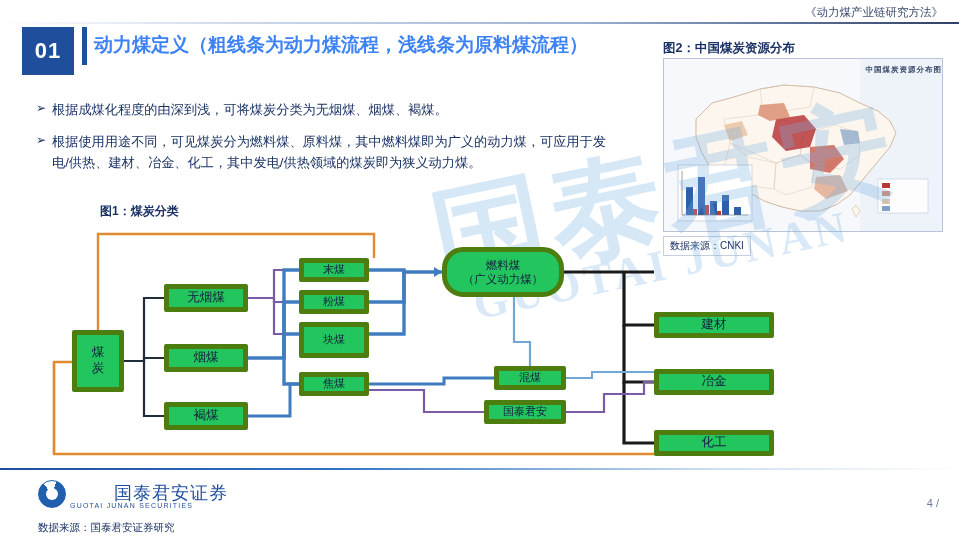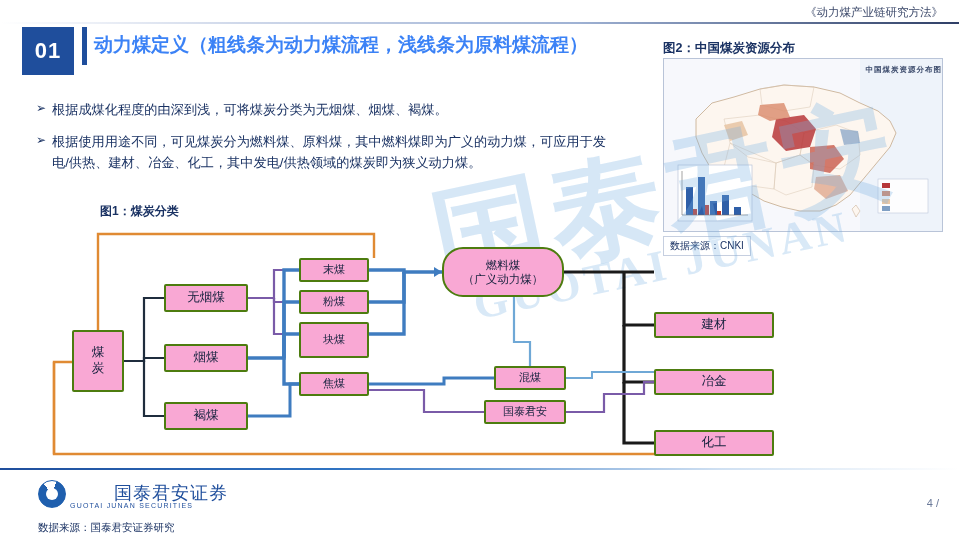--- a/index.html
+++ b/index.html
@@ -74,21 +74,21 @@
   .map-src {
     position:absolute; left:663px; top:236px;
     font-size:10px; color:#1a3263;
     border:1px solid #c6cfe0; background:#fff;
     padding:2px 6px;
   }
 
   
   .diagram { position:absolute; left:44px; top:222px; width:860px; height:250px; }
   .node {
-    position:absolute; border:2px solid #4d7c0f; background:#f9a8d4;
+    position:absolute; border:5px solid #4d7c0f; background:#22c55e;
     color:#14213d; font-size:12.5px;
     display:flex; align-items:center; justify-content:center;
     text-align:center; line-height:1.25;
     border-radius:2px;
     box-sizing:border-box;
   }
   .node.two { font-size:11.5px; }
   .node.small { font-size:11px; }
 
   

